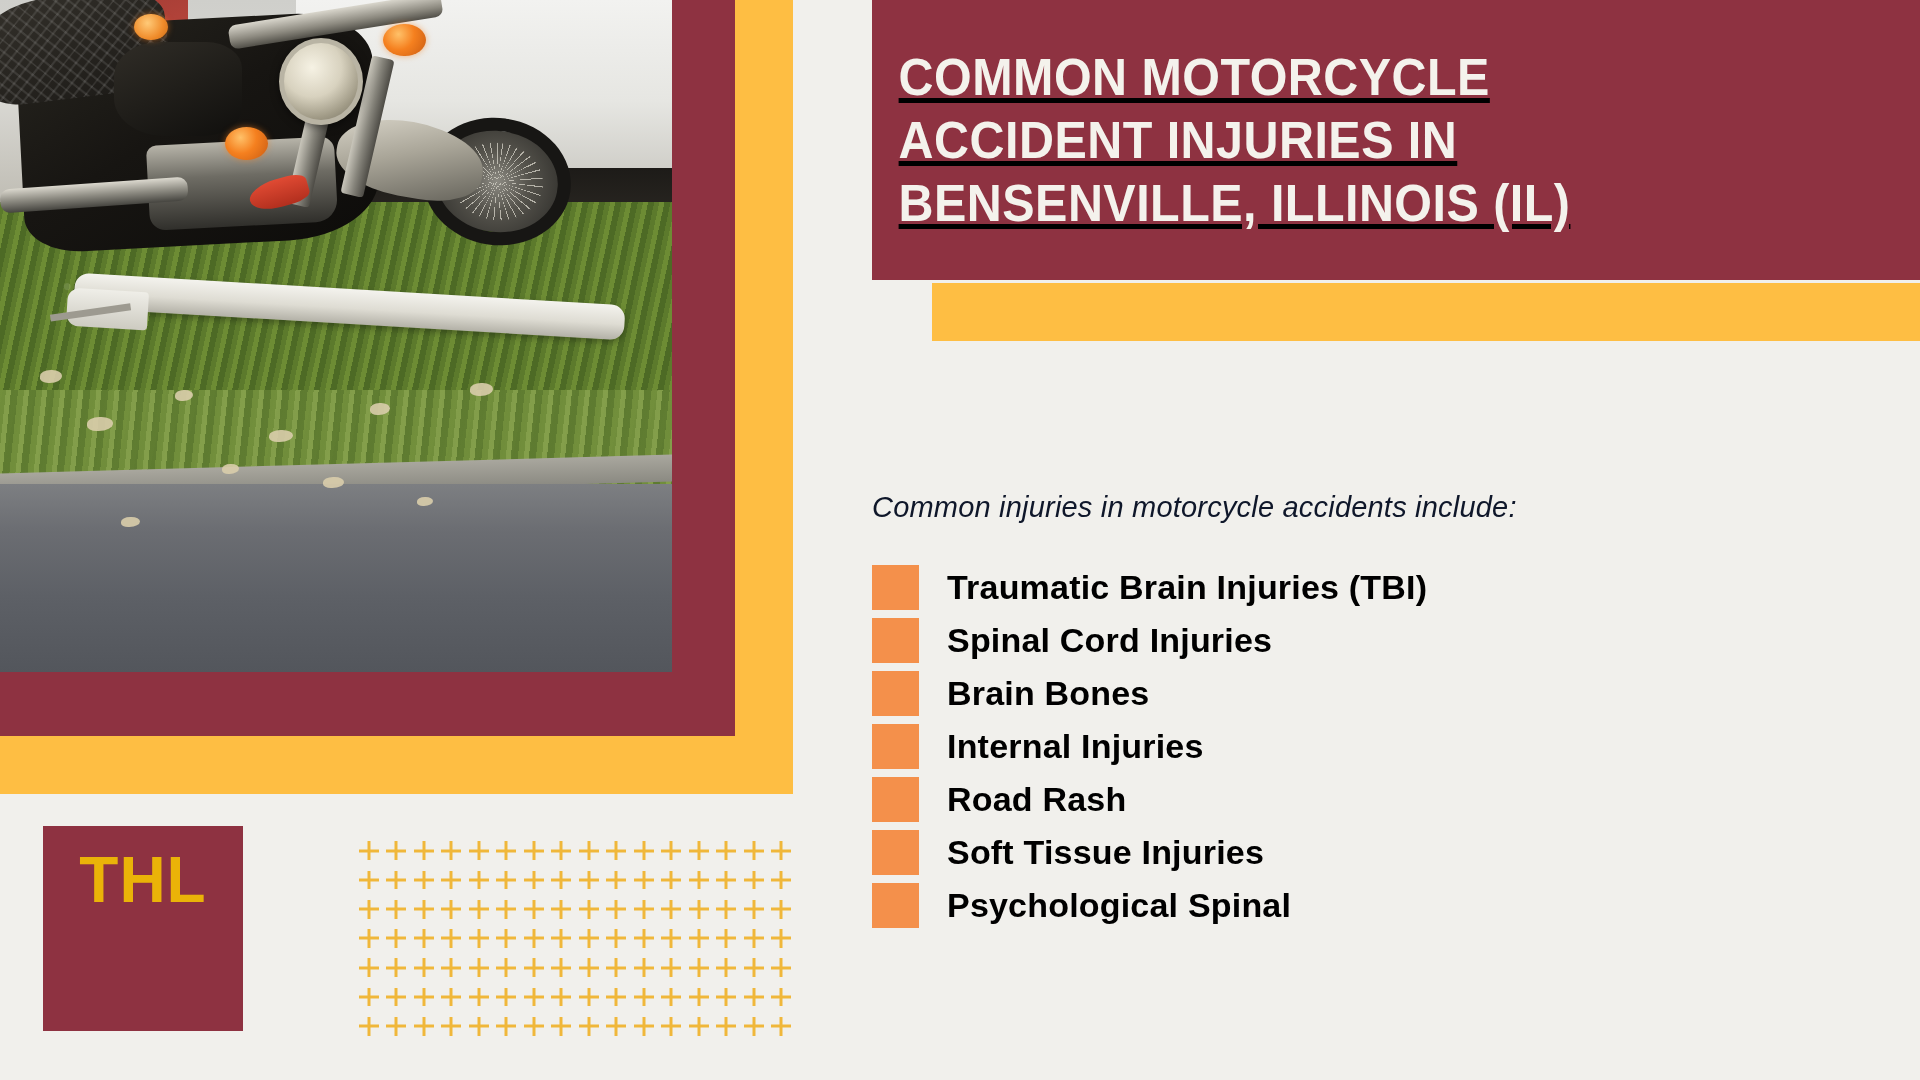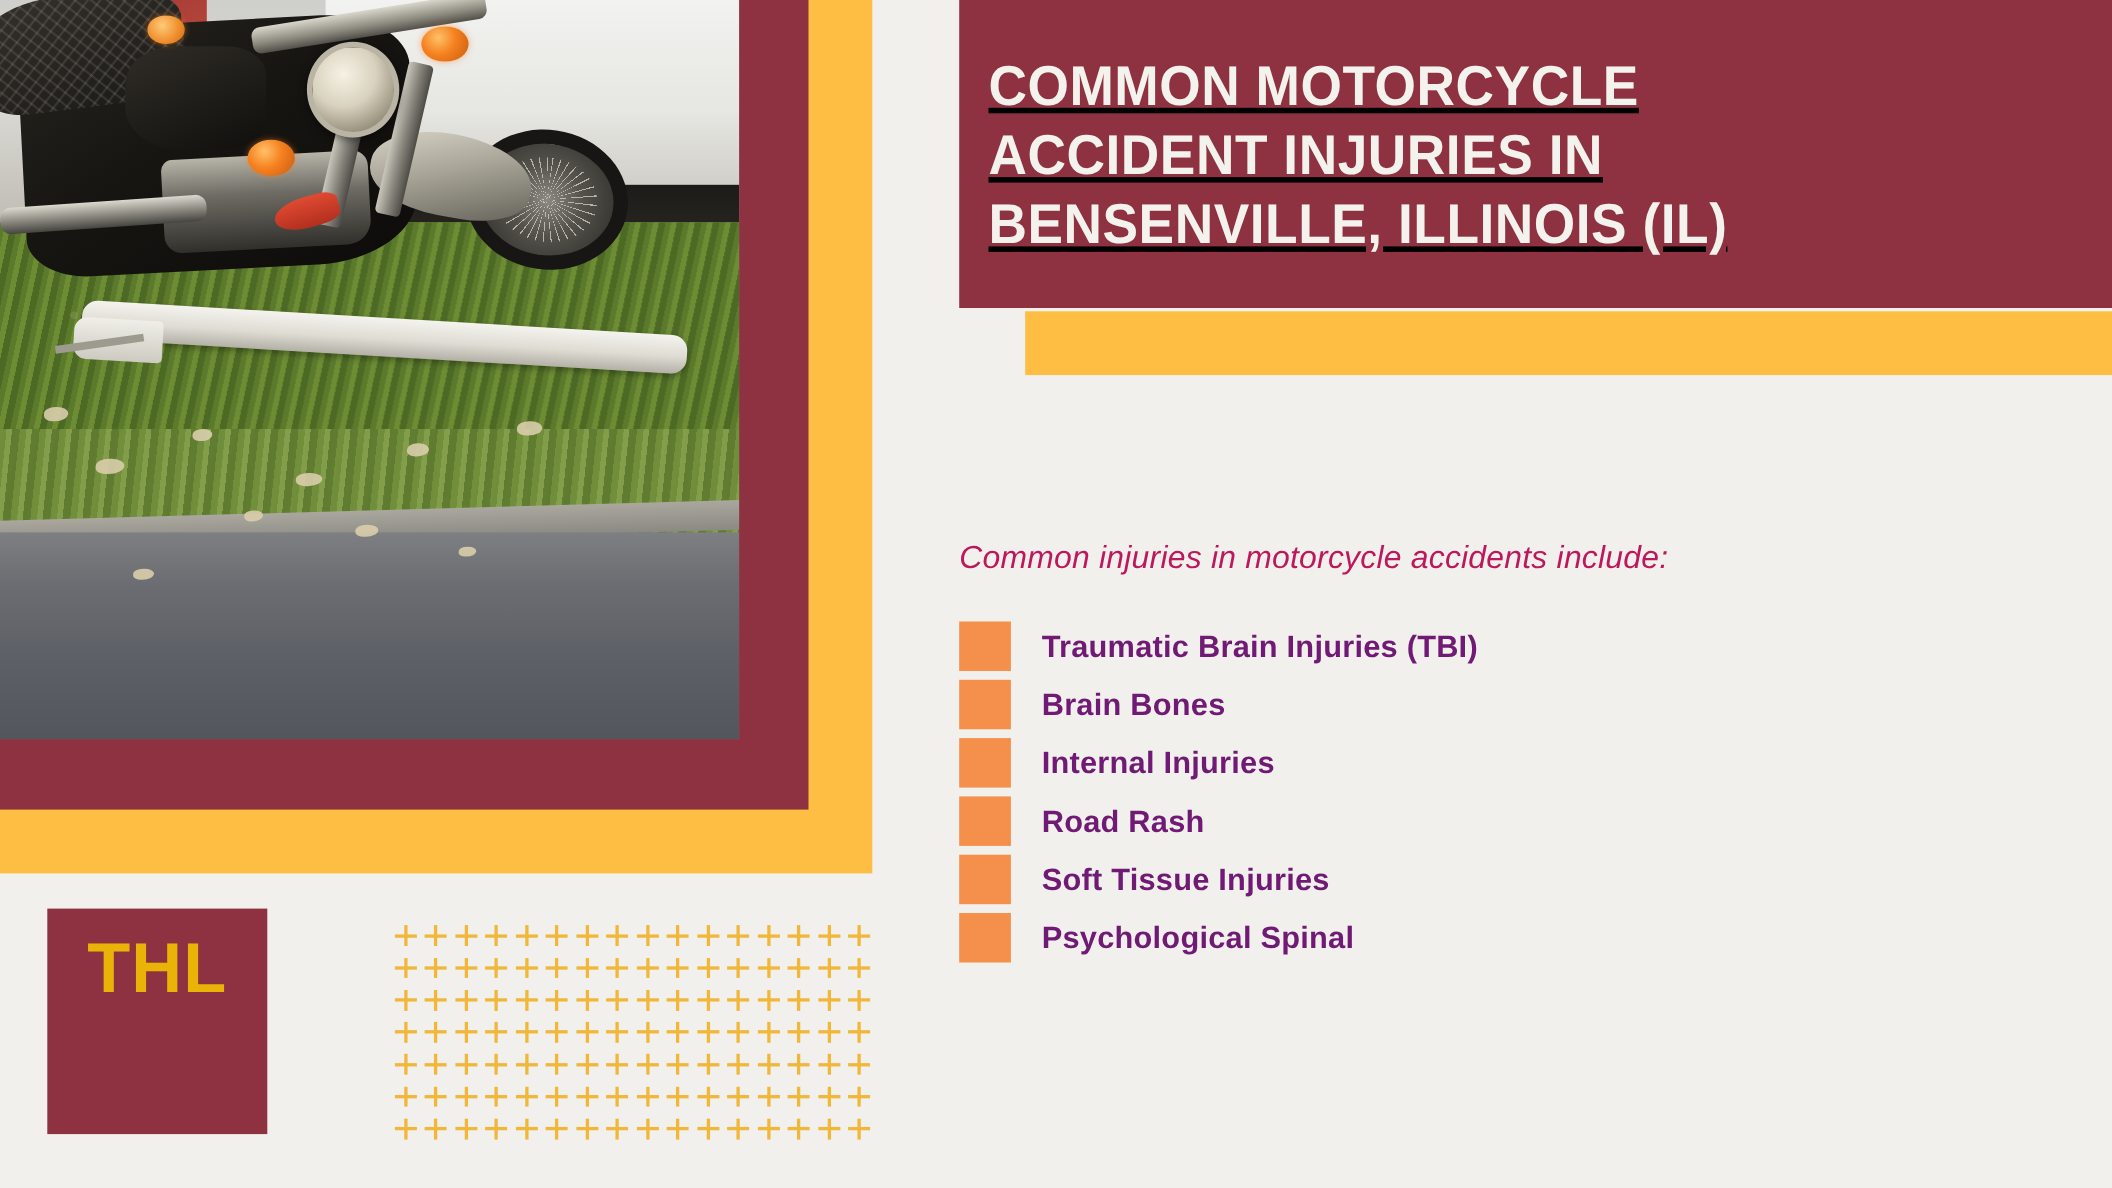--- a/index.html
+++ b/index.html
@@ -248,41 +248,41 @@
     position:absolute; left:932px; top:283px;
     width:988px; height:58px;
     background:#febe43;
   }
 
   
   .intro{
     position:absolute; left:872px; top:491px;
     font-size:29px;
     font-style:italic;
-    color:#be185d;
+    color:#0f172a;
     letter-spacing:.2px;
     font-family:"Liberation Sans", sans-serif;
   }
   .bullets{
     position:absolute; left:872px; top:565px;
     width:900px;
   }
   .bullet-row{
     display:flex; align-items:center;
     height:45px; margin-bottom:8px;
   }
   .bullet-sq{
     width:47px; height:45px; flex:0 0 47px;
     background:#f4904b;
   }
   .bullet-label{
     margin-left:28px;
-    font-size:28px;
+    font-size:34px;
     font-weight:bold;
-    color:#701a75;
+    color:#000000;
     letter-spacing:.2px;
     white-space:nowrap;
     font-family:"Liberation Sans", sans-serif;
   }
 </style>
 </head>
 <body>
 
 <div id="canvas">
 
@@ -466,20 +466,24 @@
 
   <div class="intro">Common injuries in motorcycle accidents include:</div>
 
   <div class="bullets" id="bullets">
       <div class="bullet-row">
         <span class="bullet-sq"></span>
         <span class="bullet-label">Traumatic Brain Injuries (TBI)</span>
       </div>
       <div class="bullet-row">
         <span class="bullet-sq"></span>
+        <span class="bullet-label">Spinal Cord Injuries</span>
+      </div>
+      <div class="bullet-row">
+        <span class="bullet-sq"></span>
         <span class="bullet-label">Brain Bones</span>
       </div>
       <div class="bullet-row">
         <span class="bullet-sq"></span>
         <span class="bullet-label">Internal Injuries</span>
       </div>
       <div class="bullet-row">
         <span class="bullet-sq"></span>
         <span class="bullet-label">Road Rash</span>
       </div>

